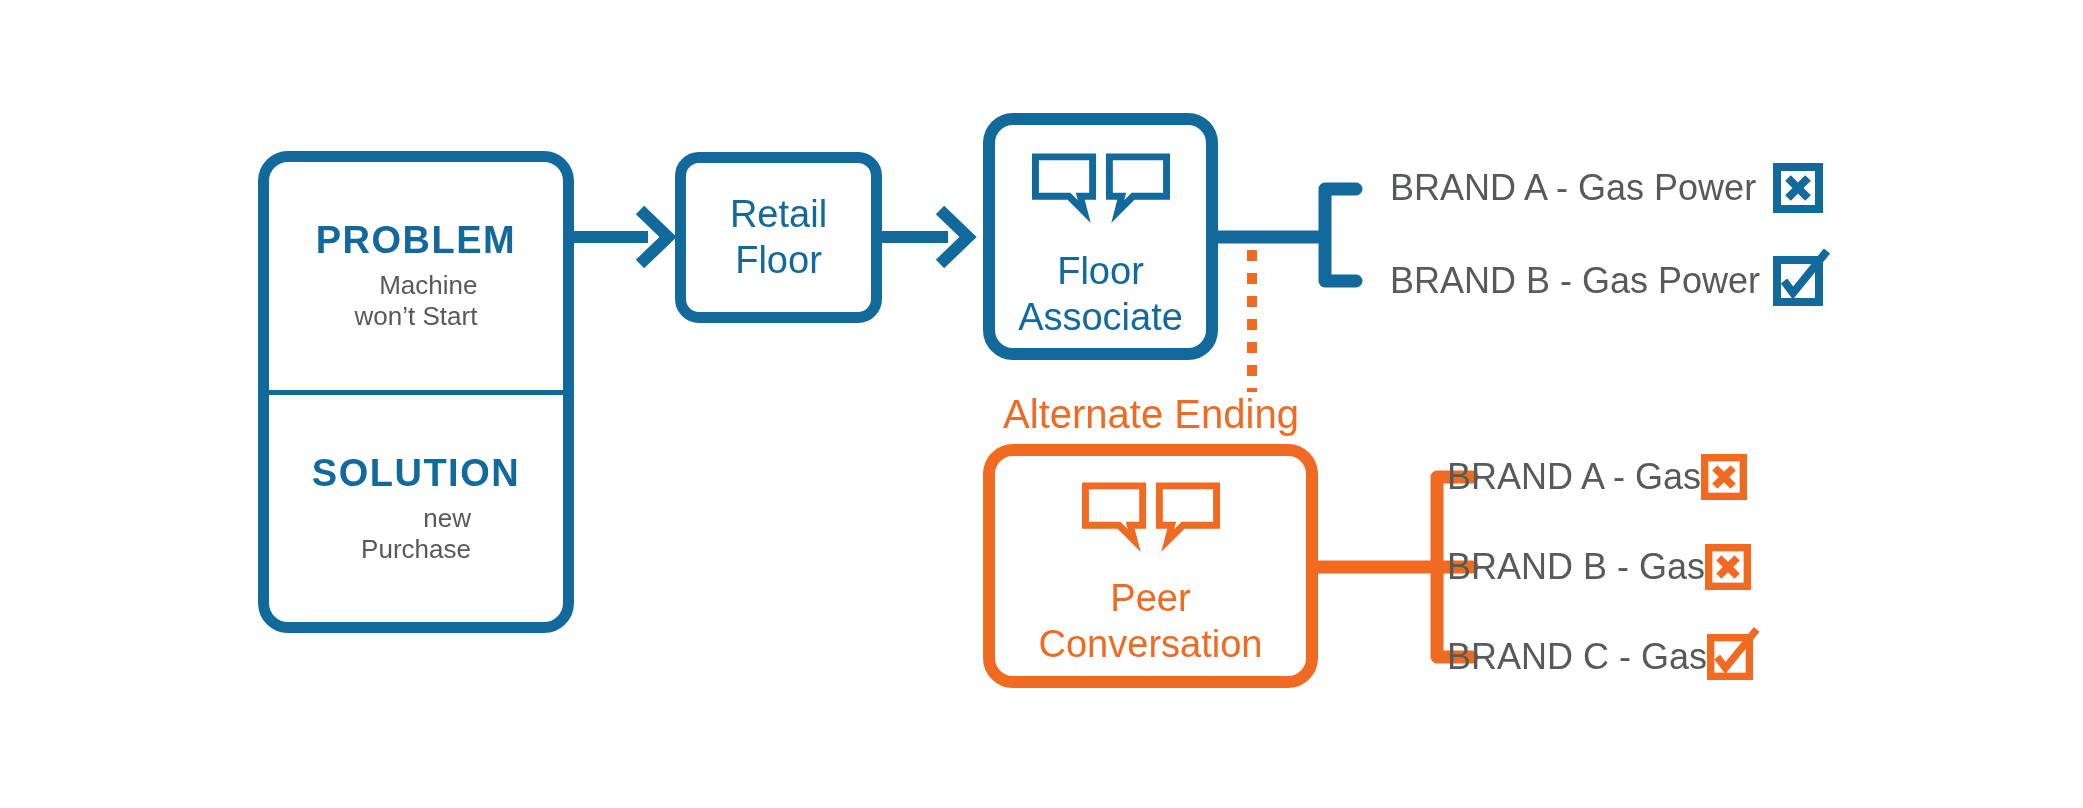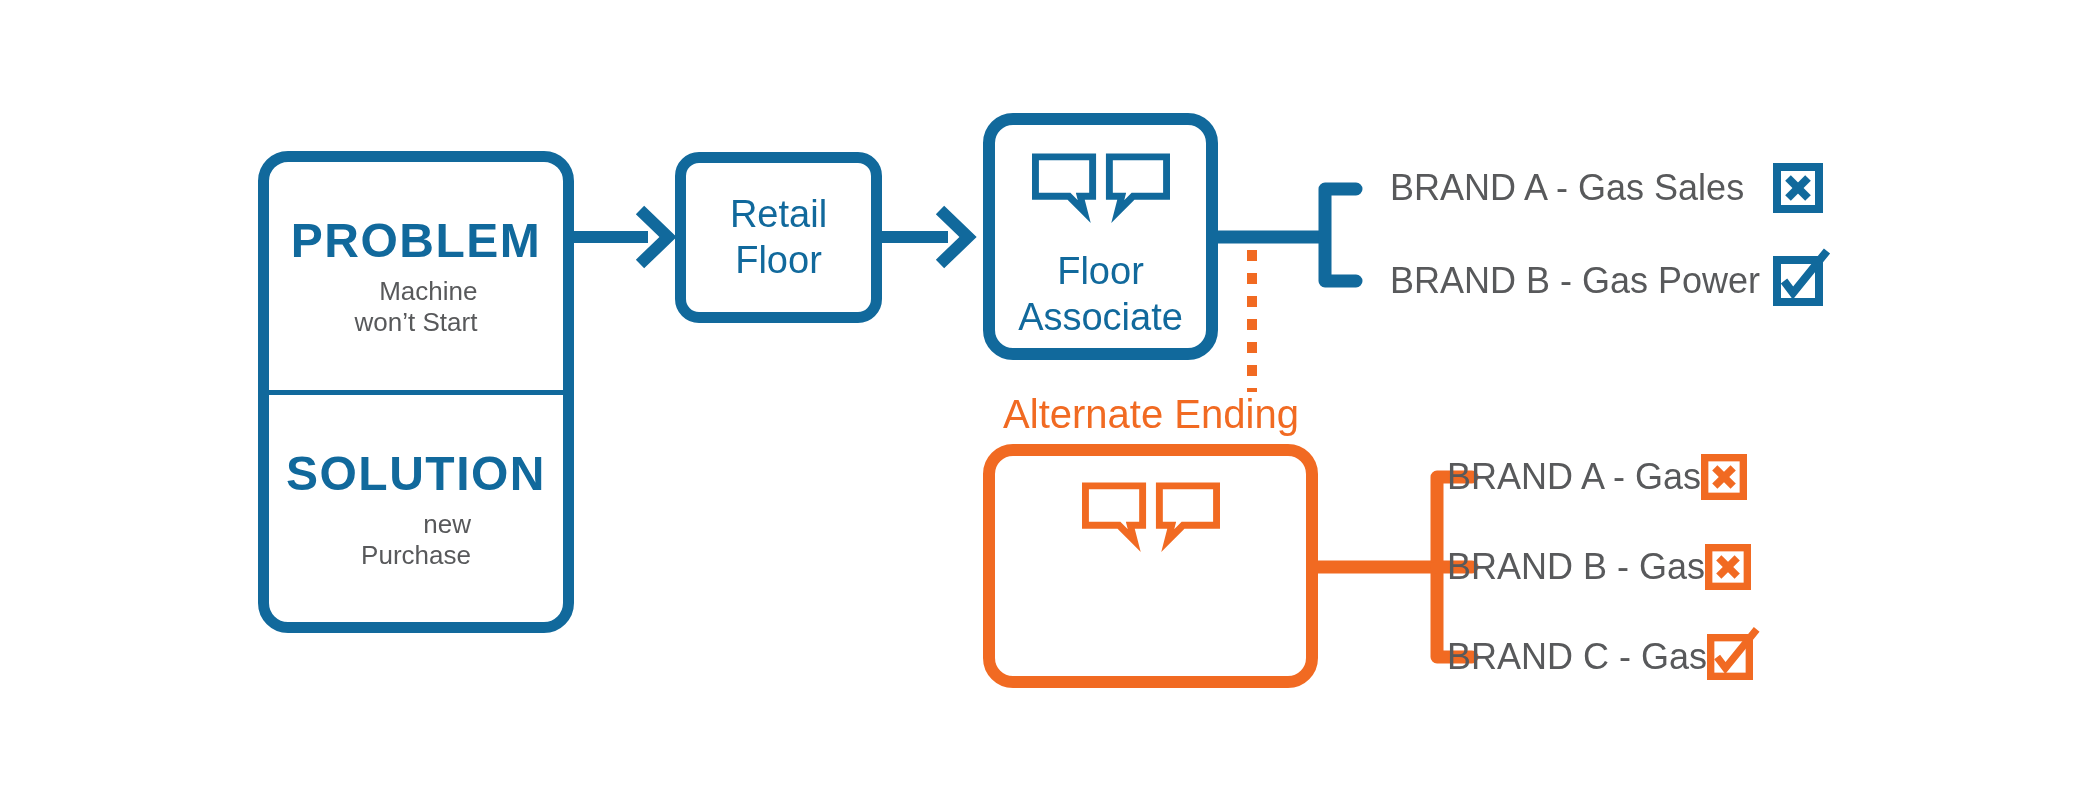--- a/index.html
+++ b/index.html
@@ -14,21 +14,21 @@
   .stroke-blue { stroke:var(--blue); }
   .stroke-orange { stroke:var(--orange); }
 
   
   .psbox { position:absolute; left:258px; top:151px; width:316px; height:482px;
            border:11px solid var(--blue); border-radius:30px;
            display:flex; flex-direction:column; background:#fff; }
   .psbox .section { flex:1; display:flex; flex-direction:column;
                     justify-content:center; align-items:center; text-align:center; }
   .psbox .divider { height:5px; background:var(--blue); width:100%; }
-  .heading { color:var(--blue); font-weight:700; font-size:48px;
+  .heading { color:var(--blue); font-weight:700; font-size:38px;
              letter-spacing:1.5px; margin-bottom:8px; }
   .bodytext { color:var(--gray); font-size:26px; line-height:1.2;text-align:right; }
 
   
   .node { position:absolute; background:#fff; border-style:solid;
           border-color:var(--blue); color:var(--blue);
           display:flex; flex-direction:column; align-items:center; text-align:center; }
   .node .nodetext { font-size:38px; line-height:1.2; }
   .node.retail { left:675px; top:152px; width:207px; height:171px;
                  border-width:11px; border-radius:24px; justify-content:center; }
@@ -119,24 +119,28 @@
     </div>
   </div>
 
   <div class="alt-label">Alternate Ending</div>
 
   <div class="node peer">
     <svg class="bubbles" width="138" height="62" viewBox="0 0 140 62">
       <path d="M3.5 3.5 H61.5 V43.5 H49 L53 59 L37.5 43.5 H3.5 Z" fill="none" stroke="currentColor" stroke-width="7"></path>
       <path d="M136.5 3.5 H78.5 V43.5 H91 L87 59 L102.5 43.5 H136.5 Z" fill="none" stroke="currentColor" stroke-width="7"></path>
     </svg>
+    <div class="nodetext">
+      <div>Peer</div>
+      <div>Conversation</div>
+    </div>
   </div>
 
   <div class="row blue" style="top:157px">
-    <span class="row-label">BRAND A - Gas Sales</span>
+    <span class="row-label">BRAND A - Gas Power</span>
     <span class="checkbox" data-result="rejected">
       <svg class="icon-x" width="50" height="50" viewBox="0 0 50 50">
         <rect x="4" y="4" width="42" height="42" fill="none" stroke="currentColor" stroke-width="8"></rect>
         <line x1="15" y1="15" x2="35" y2="35" stroke="currentColor" stroke-width="8"></line>
         <line x1="35" y1="15" x2="15" y2="35" stroke="currentColor" stroke-width="8"></line>
       </svg>
 
     </span>
   </div>
   <div class="row blue" style="top:250px">

